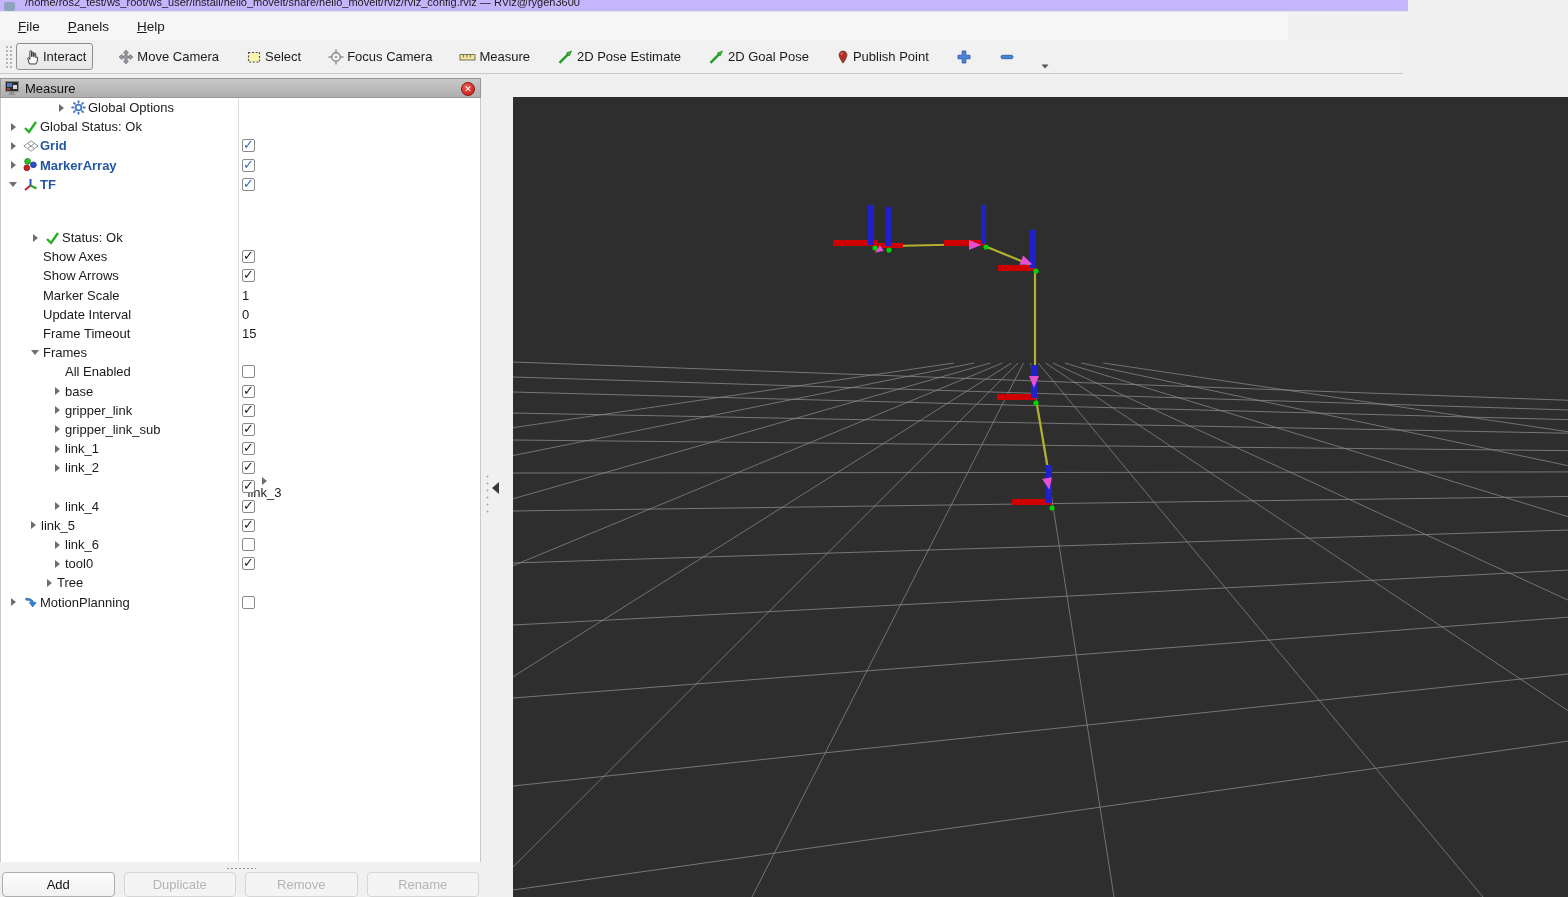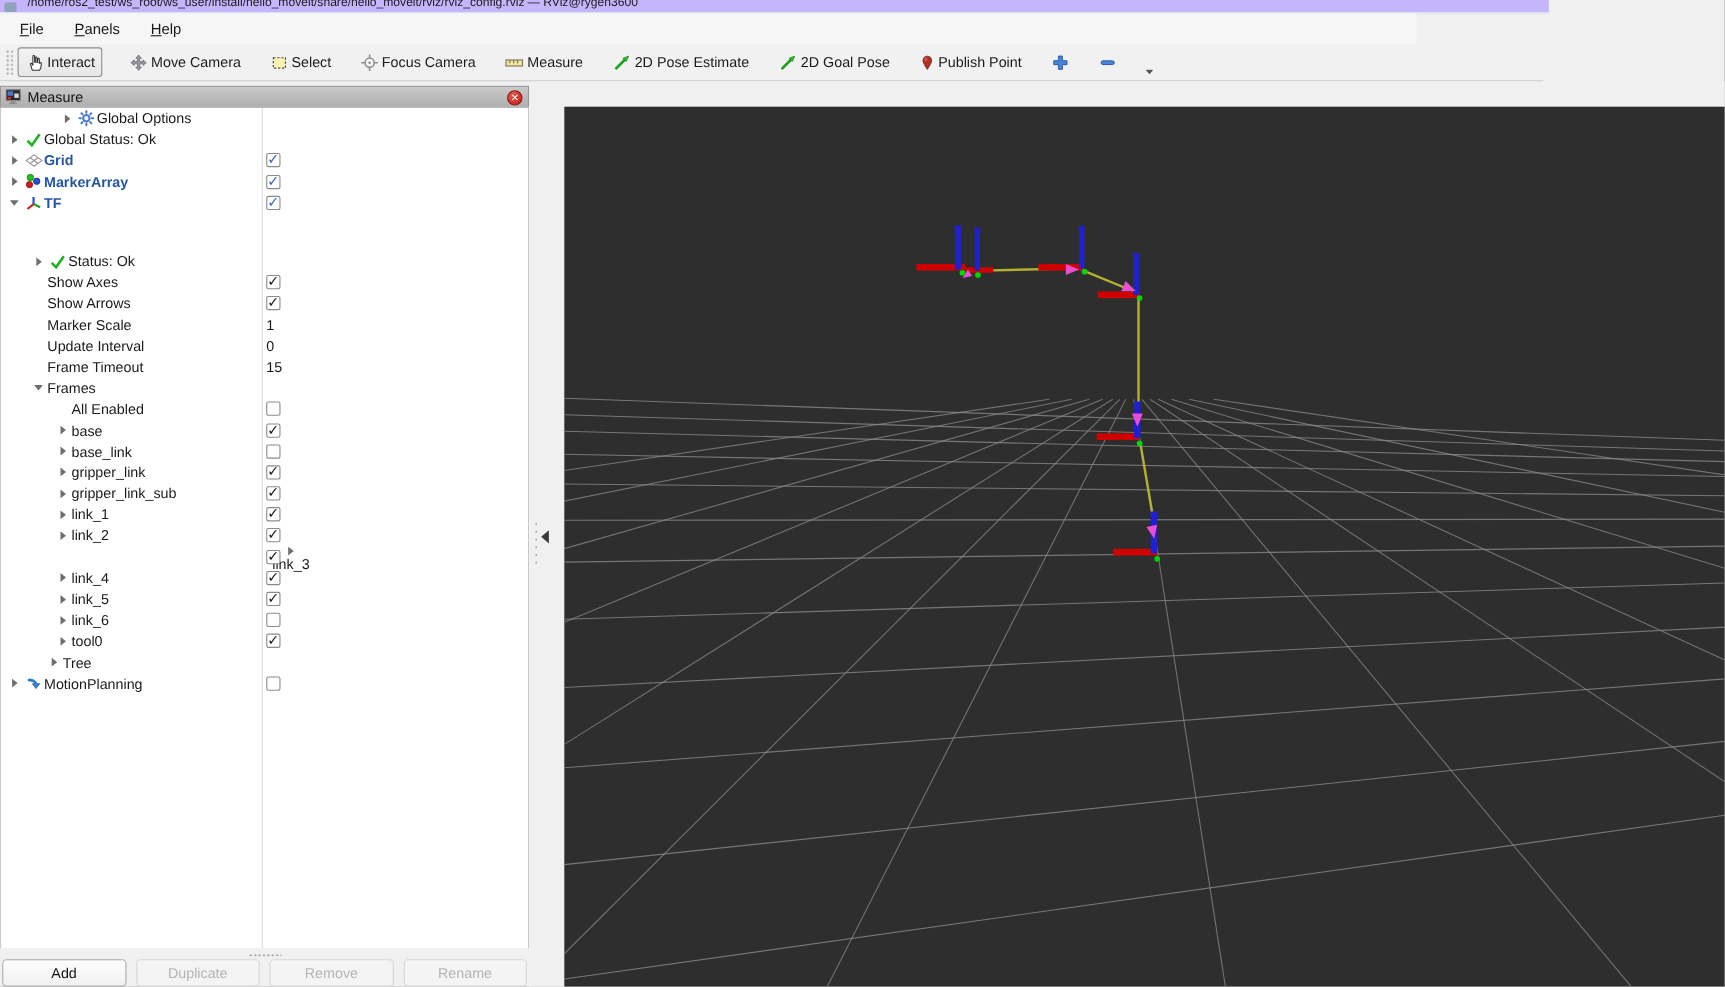--- a/index.html
+++ b/index.html
@@ -358,29 +358,20 @@
             <span class="val">
               <span class="cbox">
                 <span class="chk">✓</span>
               </span>
             </span>
           </div>
           <div class="trow" style="padding-left: 48px;">
             <span class="slot-arrow">
               <i class="tri-r"></i>
             </span>
-            <span class="tlabel">base_link</span>
-            <span class="val">
-              <span class="cbox"></span>
-            </span>
-          </div>
-          <div class="trow" style="padding-left: 48px;">
-            <span class="slot-arrow">
-              <i class="tri-r"></i>
-            </span>
             <span class="tlabel">gripper_link</span>
             <span class="val">
               <span class="cbox">
                 <span class="chk">✓</span>
               </span>
             </span>
           </div>
           <div class="trow" style="padding-left: 48px;">
             <span class="slot-arrow">
               <i class="tri-r"></i>
@@ -429,21 +420,21 @@
             <span class="slot-arrow">
               <i class="tri-r"></i>
             </span>
             <span class="tlabel">link_4</span>
             <span class="val">
               <span class="cbox">
                 <span class="chk">✓</span>
               </span>
             </span>
           </div>
-          <div class="trow" style="padding-left: 48px;">
+          <div class="trow" style="padding-left: 24px;">
             <span class="slot-arrow">
               <i class="tri-r"></i>
             </span>
             <span class="tlabel">link_5</span>
             <span class="val">
               <span class="cbox">
                 <span class="chk">✓</span>
               </span>
             </span>
           </div>

